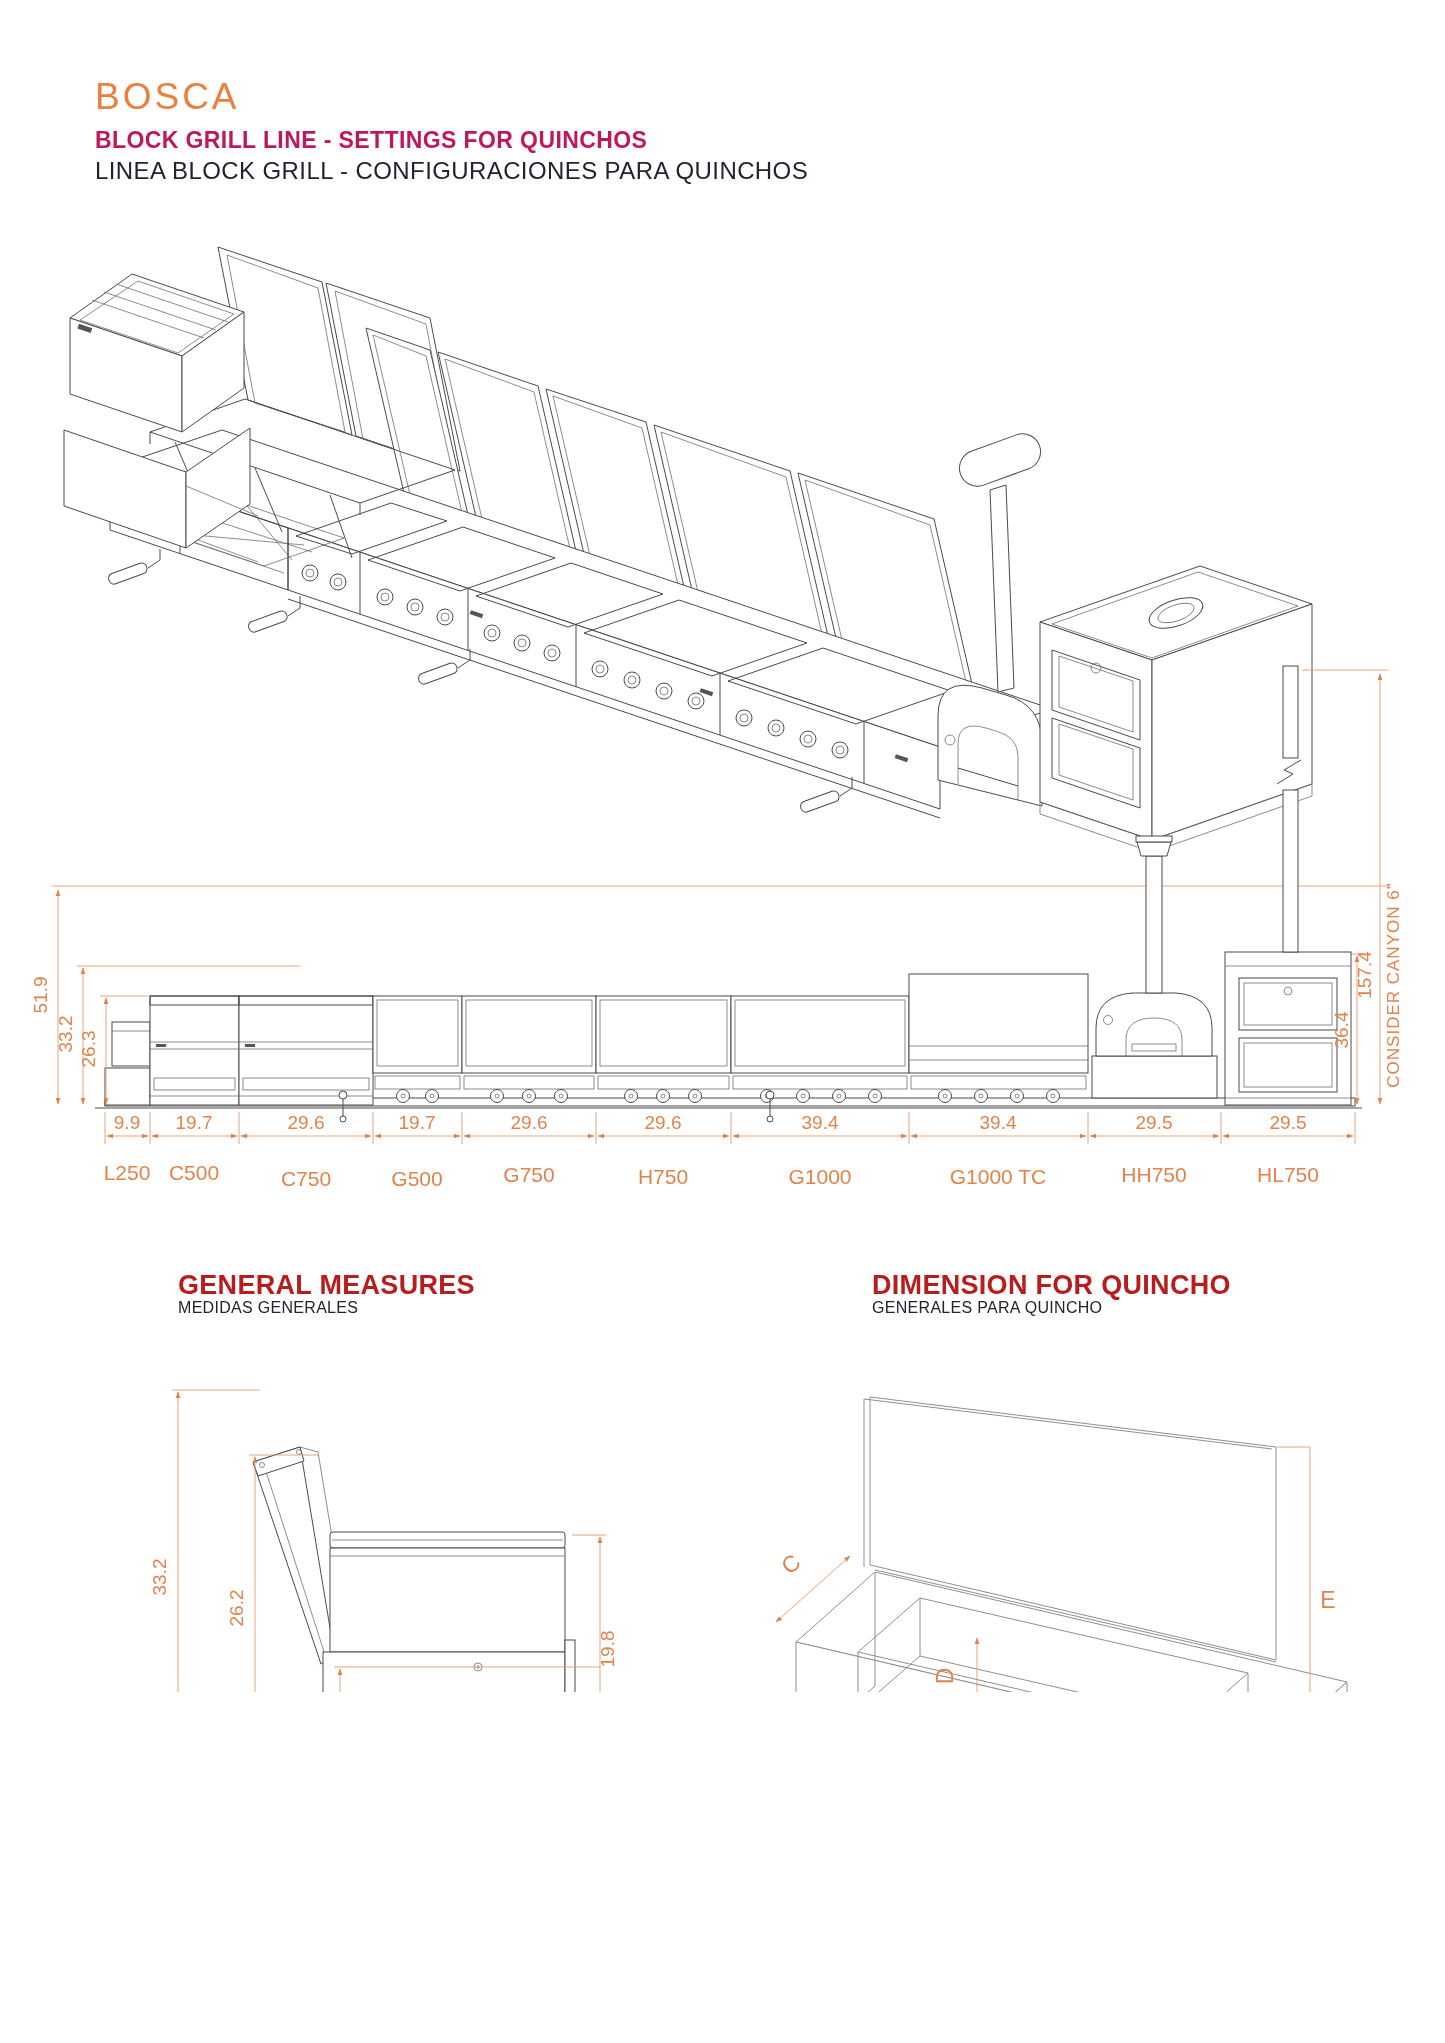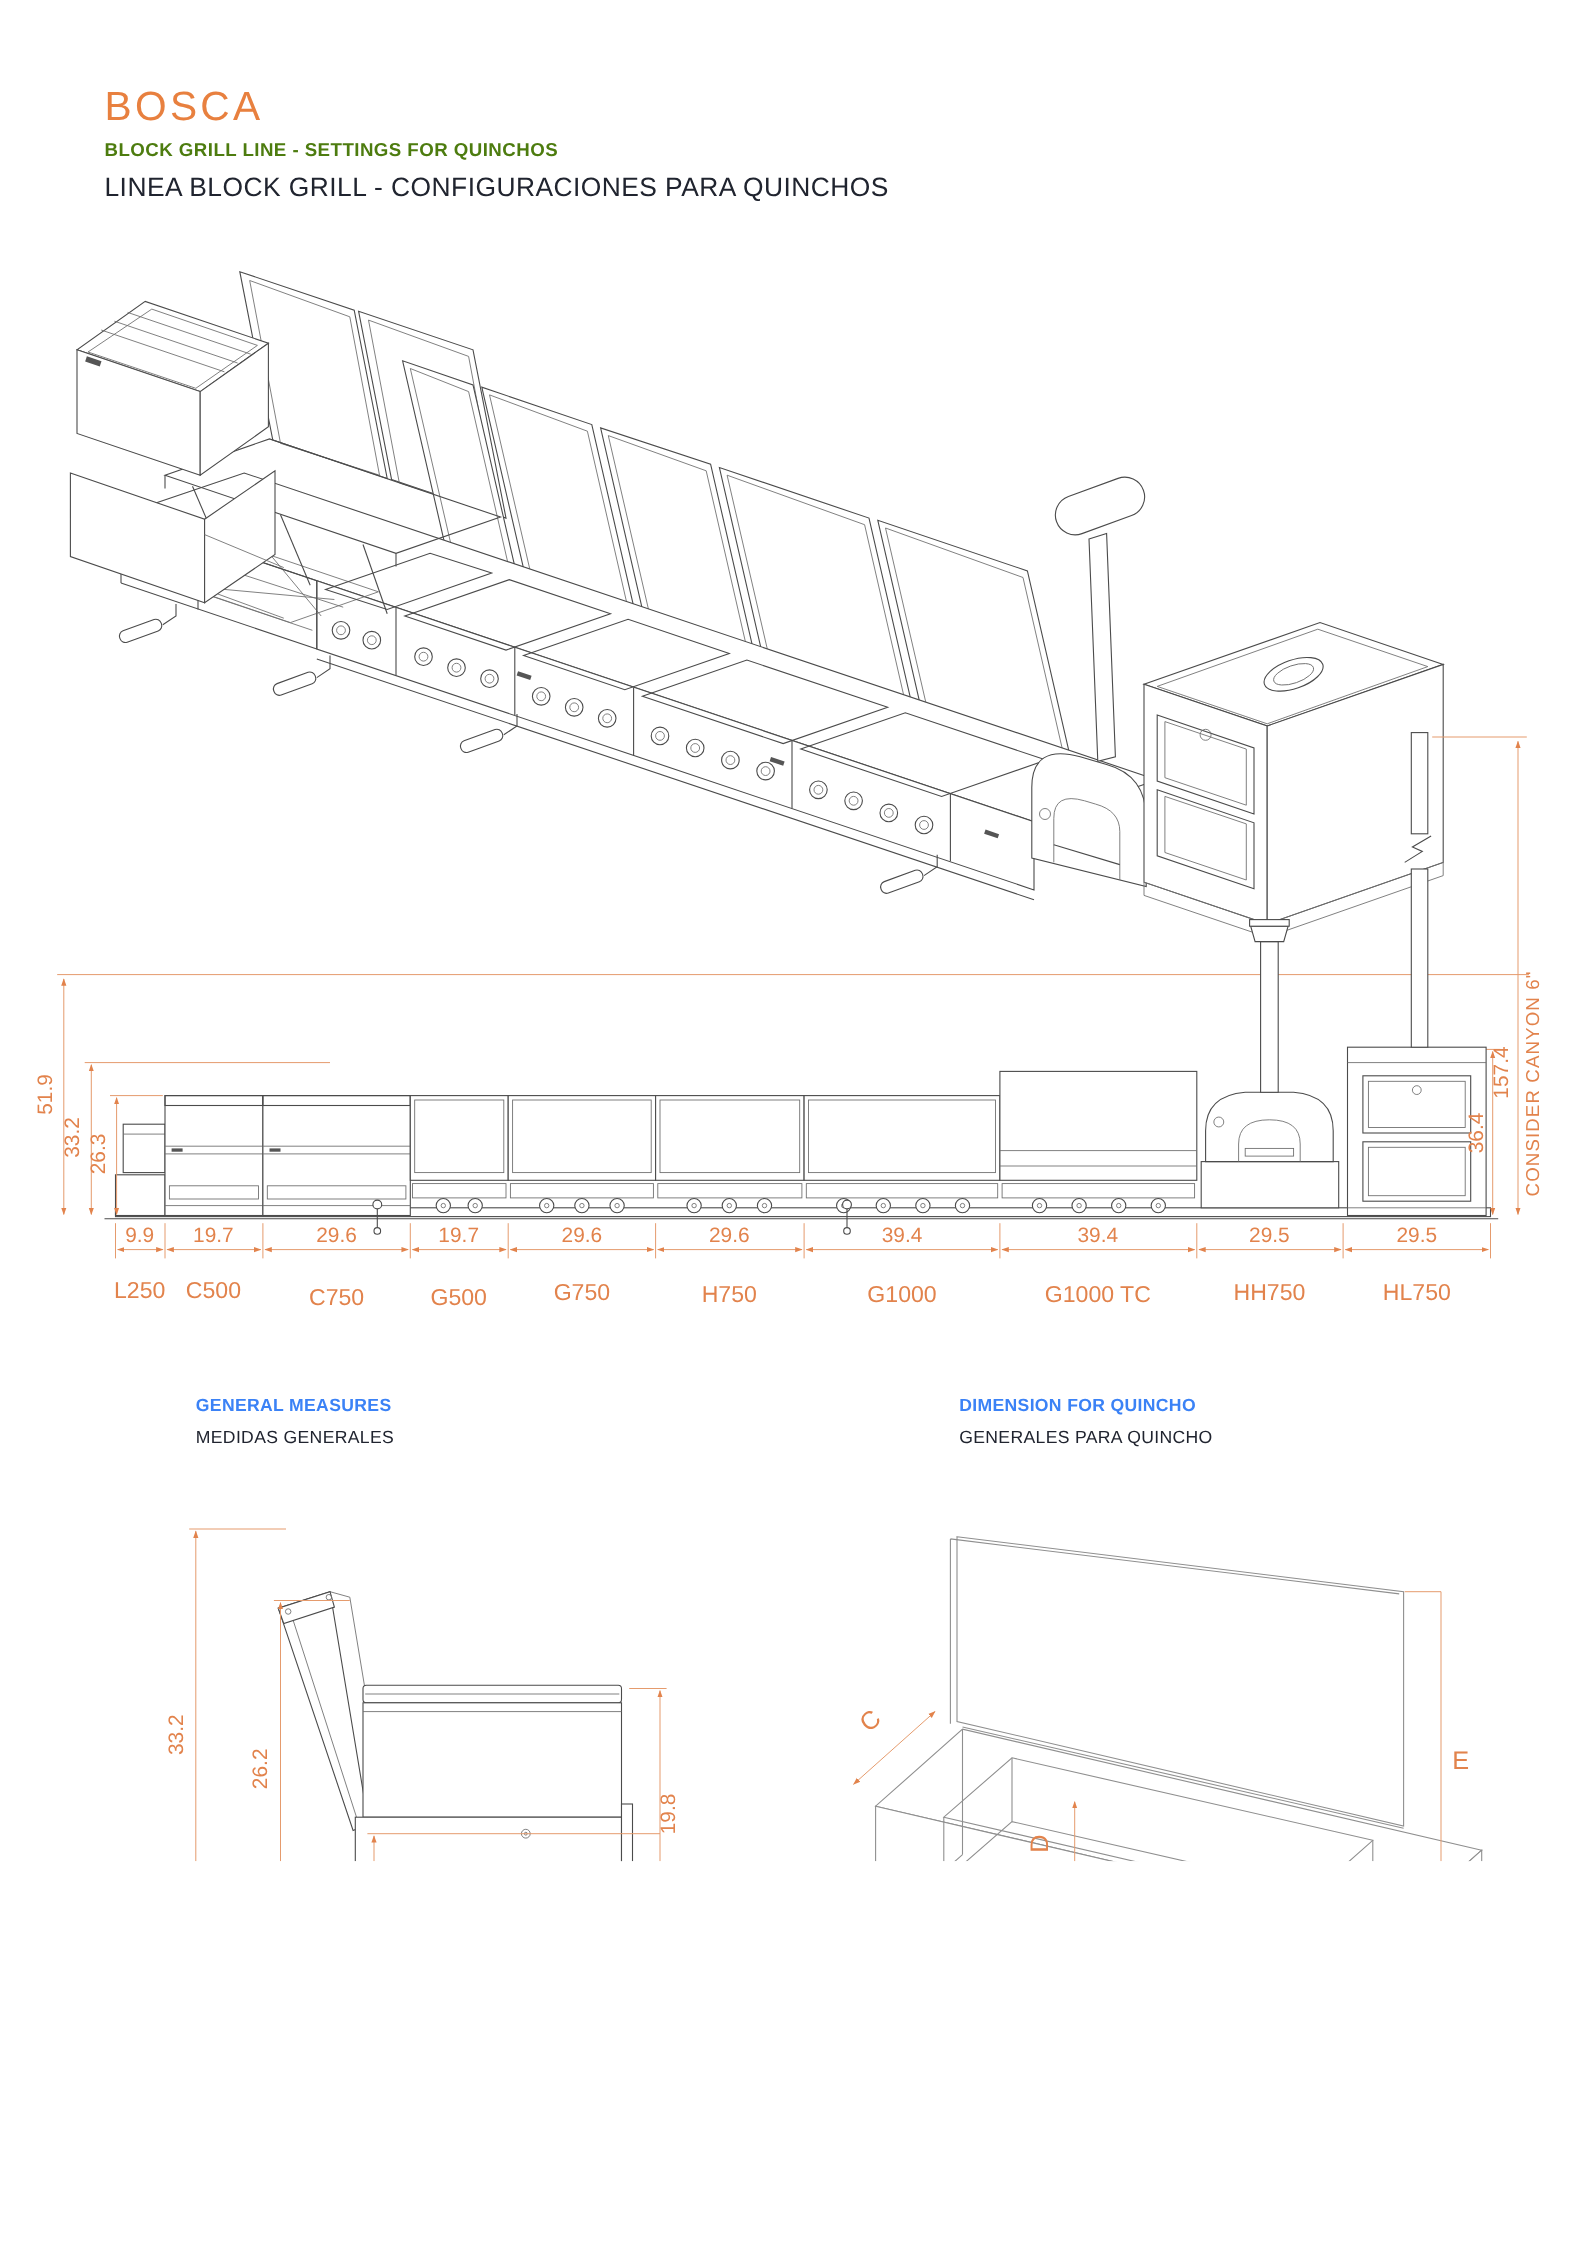--- a/index.html
+++ b/index.html
@@ -1,22 +1,22 @@
 <!DOCTYPE html>
 <html><head>
 <meta charset="utf-8">
 <style>
   html,body{margin:0;padding:0;background:#fff}
   .page{position:relative;width:1445px;height:1692px;background:#fff;
         font-family:"Liberation Sans",sans-serif;overflow:hidden}
   .abs{position:absolute}
   .brand{left:95px;top:76px;font-size:37px;color:#E8803F;letter-spacing:3px}
-  .t-en{left:95px;top:127px;font-size:17px;font-weight:bold;color:#4d7c0f;letter-spacing:.4px}
+  .t-en{left:95px;top:127px;font-size:23px;font-weight:bold;color:#be185d;letter-spacing:.4px}
   .t-es{left:95px;top:157px;font-size:24px;color:#20242F;letter-spacing:.4px}
-  .sec-en{font-size:16px;font-weight:bold;color:#3b82f6;letter-spacing:.3px}
+  .sec-en{font-size:27px;font-weight:bold;color:#b91c1c;letter-spacing:.3px}
   .sec-es{font-size:16px;color:#20242F;letter-spacing:.3px}
   .foot{left:82px;top:1968px;font-size:24px;color:#20242F}
   .foot b{font-weight:bold}
   .foot span{margin-right:6px}
   svg{position:absolute;left:0}
   svg text{font-family:"Liberation Sans",sans-serif}
   .od{fill:#E2834C;font-size:19px}
   .om{fill:#E2834C;font-size:21px}
   .ol{fill:#E2834C;font-size:23px}
   .dk{stroke:#4b4b4b;fill:none;stroke-width:1}

